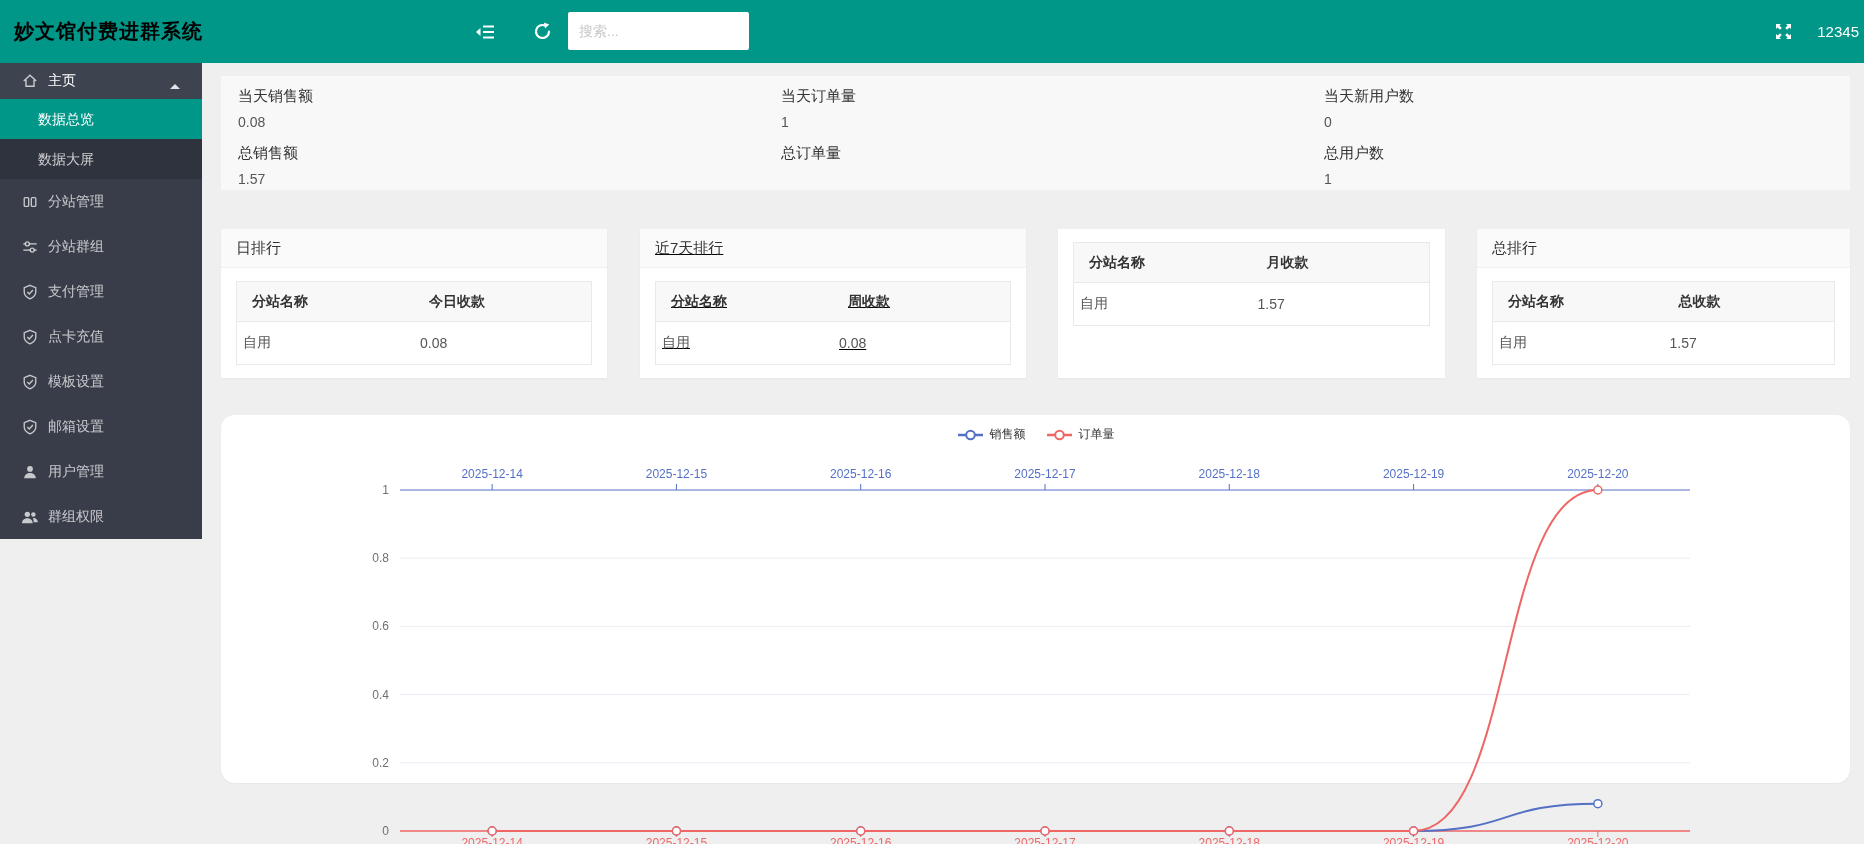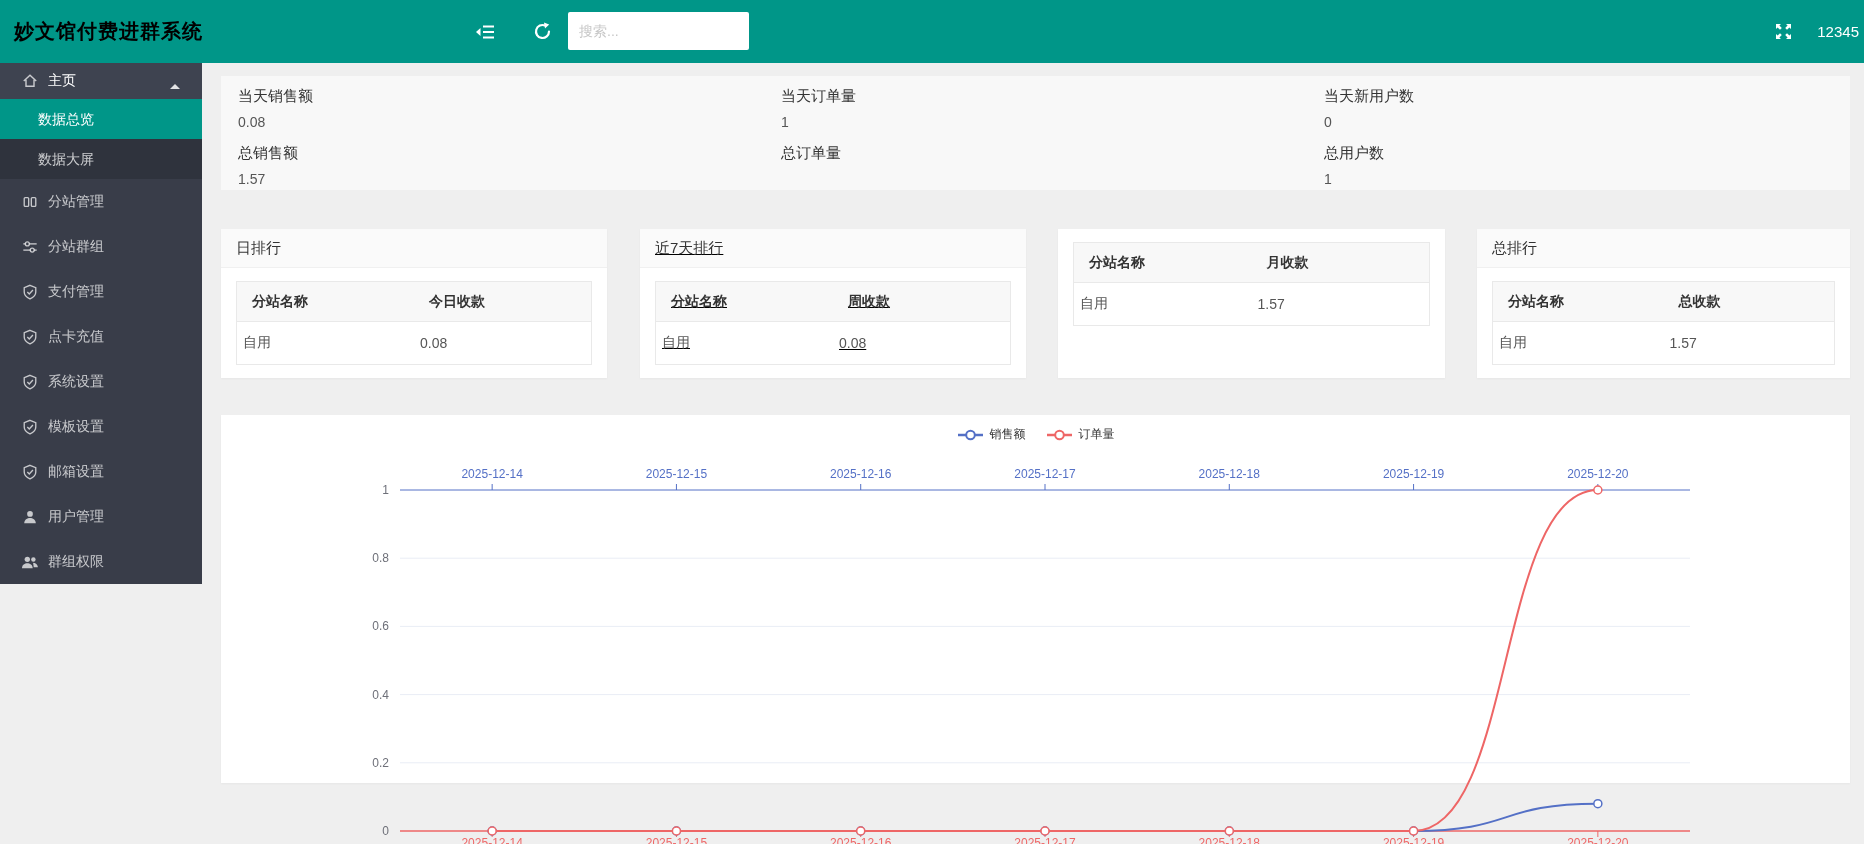--- a/index.html
+++ b/index.html
@@ -40,21 +40,21 @@
   .rank-bd{padding:13px 15px 0 15px;}
   table.rank{width:100%;border-collapse:collapse;font-size:14px;table-layout:fixed;}
   table.rank th{background:#F8F8F8;height:37px;text-align:left;padding-left:15px;color:#333;font-weight:bold;border:1px solid #E9E9E9;border-left:none;border-right:none;}
   table.rank th:first-child{border-left:1px solid #E9E9E9;}
   table.rank th:last-child{border-right:1px solid #E9E9E9;}
   table.rank td{height:40px;padding-left:6px;color:#555;border-bottom:1px solid #E9E9E9;}
   table.rank td:first-child{border-left:1px solid #E9E9E9;}
   table.rank td:last-child{border-right:1px solid #E9E9E9;}
 
   
-  .chart-card{position:absolute;left:221px;top:415px;width:1629px;height:368px;background:#fff;box-shadow:0 1px 2px rgba(0,0,0,.04);}
+  .chart-card{position:absolute;left:221px;top:415px;width:1629px;height:368px;background:#fff;box-shadow:0 1px 2px rgba(0,0,0,.04);border-radius:14px;}
   .legend{position:absolute;top:11px;left:0;right:0;display:flex;justify-content:center;gap:20px;z-index:2;}
   .legend-item{display:flex;align-items:center;gap:6px;font-size:12px;color:#333;cursor:pointer;}
   #chart-svg{position:absolute;left:0;top:0;}
 </style>
 </head>
 <body>
 
 <div class="page">
 
   <div class="topbar">
@@ -140,29 +140,20 @@
         <span>支付管理</span>
       </div>
       <div class="nav-item">
         <span class="ico">
           <svg width="16" height="16" viewBox="0 0 18 18">
             <path d="M9 1.5 L15.5 4.2 V9 C15.5 12.8 12.8 15.2 9 16.8 C5.2 15.2 2.5 12.8 2.5 9 V4.2 Z" fill="none" stroke="rgba(255,255,255,.72)" stroke-width="1.5"></path>
             <path d="M6 9 L8.2 11.2 L12.3 6.8" fill="none" stroke="rgba(255,255,255,.72)" stroke-width="1.5"></path>
           </svg>
         </span>
         <span>点卡充值</span>
-      </div>
-      <div class="nav-item">
-        <span class="ico">
-          <svg width="16" height="16" viewBox="0 0 18 18">
-            <path d="M9 1.5 L15.5 4.2 V9 C15.5 12.8 12.8 15.2 9 16.8 C5.2 15.2 2.5 12.8 2.5 9 V4.2 Z" fill="none" stroke="rgba(255,255,255,.72)" stroke-width="1.5"></path>
-            <path d="M6 9 L8.2 11.2 L12.3 6.8" fill="none" stroke="rgba(255,255,255,.72)" stroke-width="1.5"></path>
-          </svg>
-        </span>
-        <span>系统设置</span>
       </div>
       <div class="nav-item">
         <span class="ico">
           <svg width="16" height="16" viewBox="0 0 18 18">
             <path d="M9 1.5 L15.5 4.2 V9 C15.5 12.8 12.8 15.2 9 16.8 C5.2 15.2 2.5 12.8 2.5 9 V4.2 Z" fill="none" stroke="rgba(255,255,255,.72)" stroke-width="1.5"></path>
             <path d="M6 9 L8.2 11.2 L12.3 6.8" fill="none" stroke="rgba(255,255,255,.72)" stroke-width="1.5"></path>
           </svg>
         </span>
         <span>模板设置</span>
       </div>

